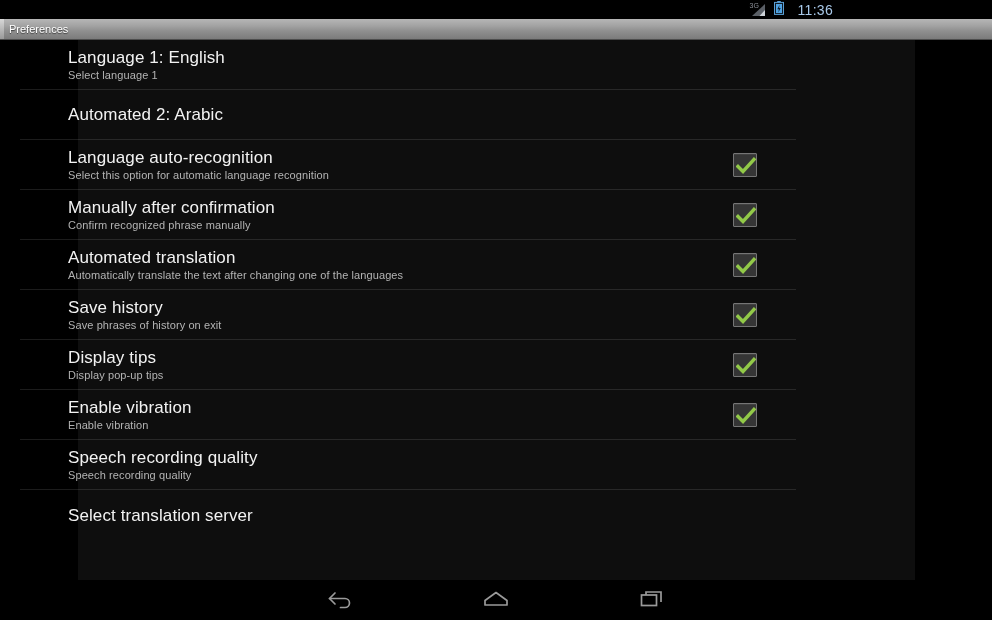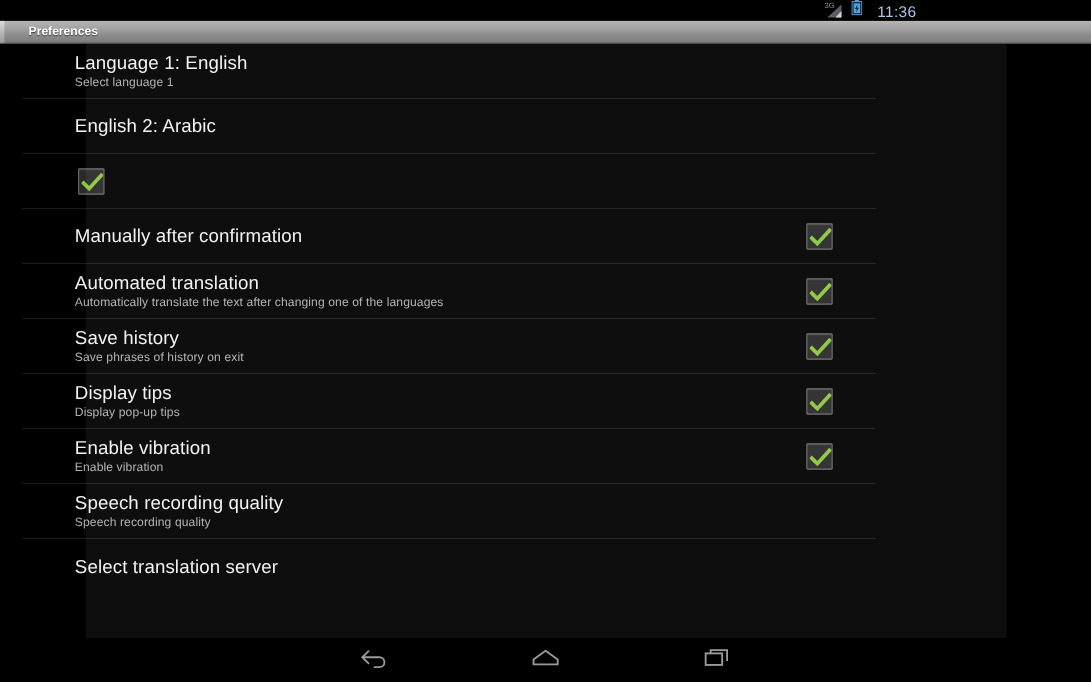--- a/index.html
+++ b/index.html
@@ -41,23 +41,23 @@
     width: 992px; height: 21px;
     background: linear-gradient(to bottom,#b6b6b6 0%, #a2a2a2 35%, #8f8f8f 60%, #7b7b7b 100%);
     border-bottom: 1px solid #4d4d4d;
     display:flex; align-items:center;
   }
   #titlebar .tb-accent {
     width:4px; height:100%;
     background: linear-gradient(to bottom,#d8d8d8,#9a9a9a);
   }
   #title-text {
-    font-size: 11px; font-weight: bold; color:#ffffff;
+    font-size: 11px; font-weight: normal; color:#ffffff;
     text-shadow: 0 1px 1px rgba(0,0,0,.6);
-    margin-left: 22px;
+    margin-left: 5px;
   }
 
   
   #content {
     position:absolute; top:40px; left:0;
     width: 816px; height: 541px;
     background: #000;
   }
   #list { position:relative; width:100%; }
 
@@ -151,36 +151,41 @@
     <div id="list">
         <div class="row">
           <div class="row-texts">
             <div class="row-title">Language 1: English</div>
             <div class="row-summary">Select language 1</div>
           </div>
           <div class="row-widget"></div>
         </div>
         <div class="row">
           <div class="row-texts">
-            <div class="row-title">English 2: Arabic</div>
-          </div>
-          <div class="row-widget"></div>
-        </div>
-        <div class="row">
+            <div class="row-title">Automated 2: Arabic</div>
+          </div>
+          <div class="row-widget"></div>
+        </div>
+        <div class="row">
+          <div class="row-texts">
+            <div class="row-title">Language auto-recognition</div>
+            <div class="row-summary">Select this option for automatic language recognition</div>
+          </div>
           <div class="row-widget">
             <div class="checkbox">
               <svg width="20" height="18" viewBox="0 0 20 18">
                 <path d="M2 9.5 L7 14.5 L18 2.5" fill="none" stroke="#8cc63e" stroke-width="3.4" stroke-linecap="square" stroke-linejoin="miter"></path>
               </svg>
             </div>
           </div>
         </div>
         <div class="row">
           <div class="row-texts">
             <div class="row-title">Manually after confirmation</div>
+            <div class="row-summary">Confirm recognized phrase manually</div>
           </div>
           <div class="row-widget">
             <div class="checkbox">
               <svg width="20" height="18" viewBox="0 0 20 18">
                 <path d="M2 9.5 L7 14.5 L18 2.5" fill="none" stroke="#8cc63e" stroke-width="3.4" stroke-linecap="square" stroke-linejoin="miter"></path>
               </svg>
             </div>
           </div>
         </div>
         <div class="row">

